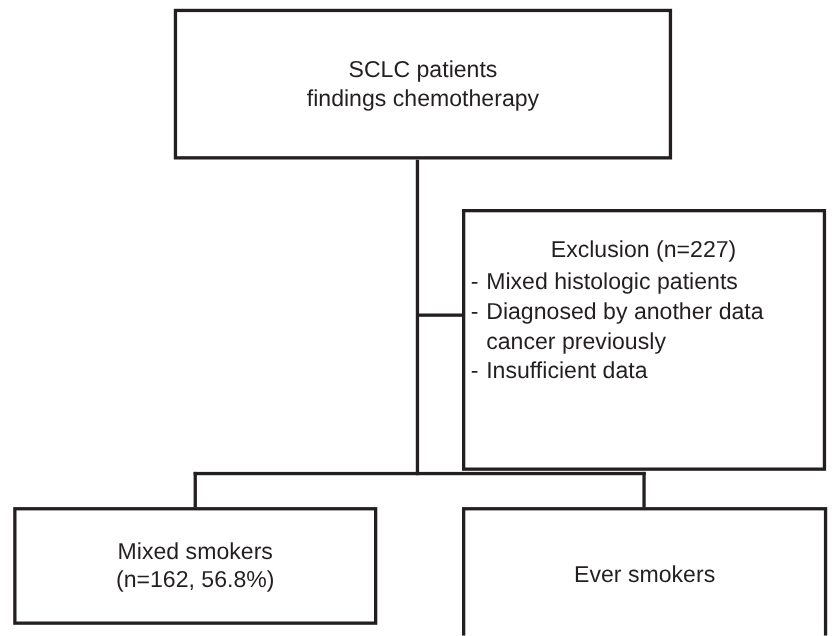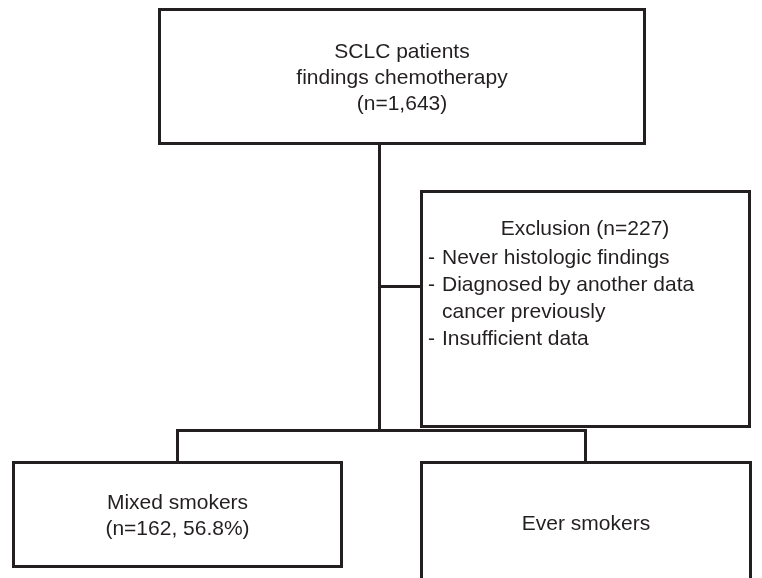--- a/index.html
+++ b/index.html
@@ -24,21 +24,21 @@
     font-size: 21px;
     line-height: 26px;
   }
   .box.centered {
     display: flex;
     flex-direction: column;
     justify-content: center;
     align-items: center;
     text-align: center;
   }
-  .box-top    { left: 158px; top: 8px;   width: 488px; height: 137px; }
+  .box-top    { left: 158px; top: 8px;   width: 453px; height: 137px; }
   .box-excl   { left: 420px; top: 190px; width: 331px; height: 238px;
                 padding: 21px 6px 0 5px; line-height: 27px; }
   .box-never  { left: 12px;  top: 461px; width: 331px; height: 107px; }
   .box-ever   { left: 420px; top: 461px; width: 332px; height: 124px; gap: 20px; }
 
   .excl-title {
     text-align: center;
     margin-bottom: 2px;
   }
   .excl-item {
@@ -71,28 +71,27 @@
 
   <div class="connector conn-trunk"></div>
   <div class="connector conn-excl-branch"></div>
   <div class="connector conn-split"></div>
   <div class="connector conn-left-drop"></div>
   <div class="connector conn-right-drop"></div>
 
   <div class="box centered box-top">
     <div>SCLC patients</div>
     <div>findings chemotherapy</div>
-    <div>(n=1,643)</div>
   </div>
 
   <div class="box box-excl">
     <div class="excl-title">Exclusion (n=227)</div>
     <div class="excl-item">
       <span class="marker">-</span>
-      <span class="itext">Never histologic findings</span>
+      <span class="itext">Mixed histologic patients</span>
     </div>
     <div class="excl-item">
       <span class="marker">-</span>
       <span class="itext">Diagnosed by another data cancer previously</span>
     </div>
     <div class="excl-item">
       <span class="marker">-</span>
       <span class="itext">Insufficient data</span>
     </div>
   </div>

